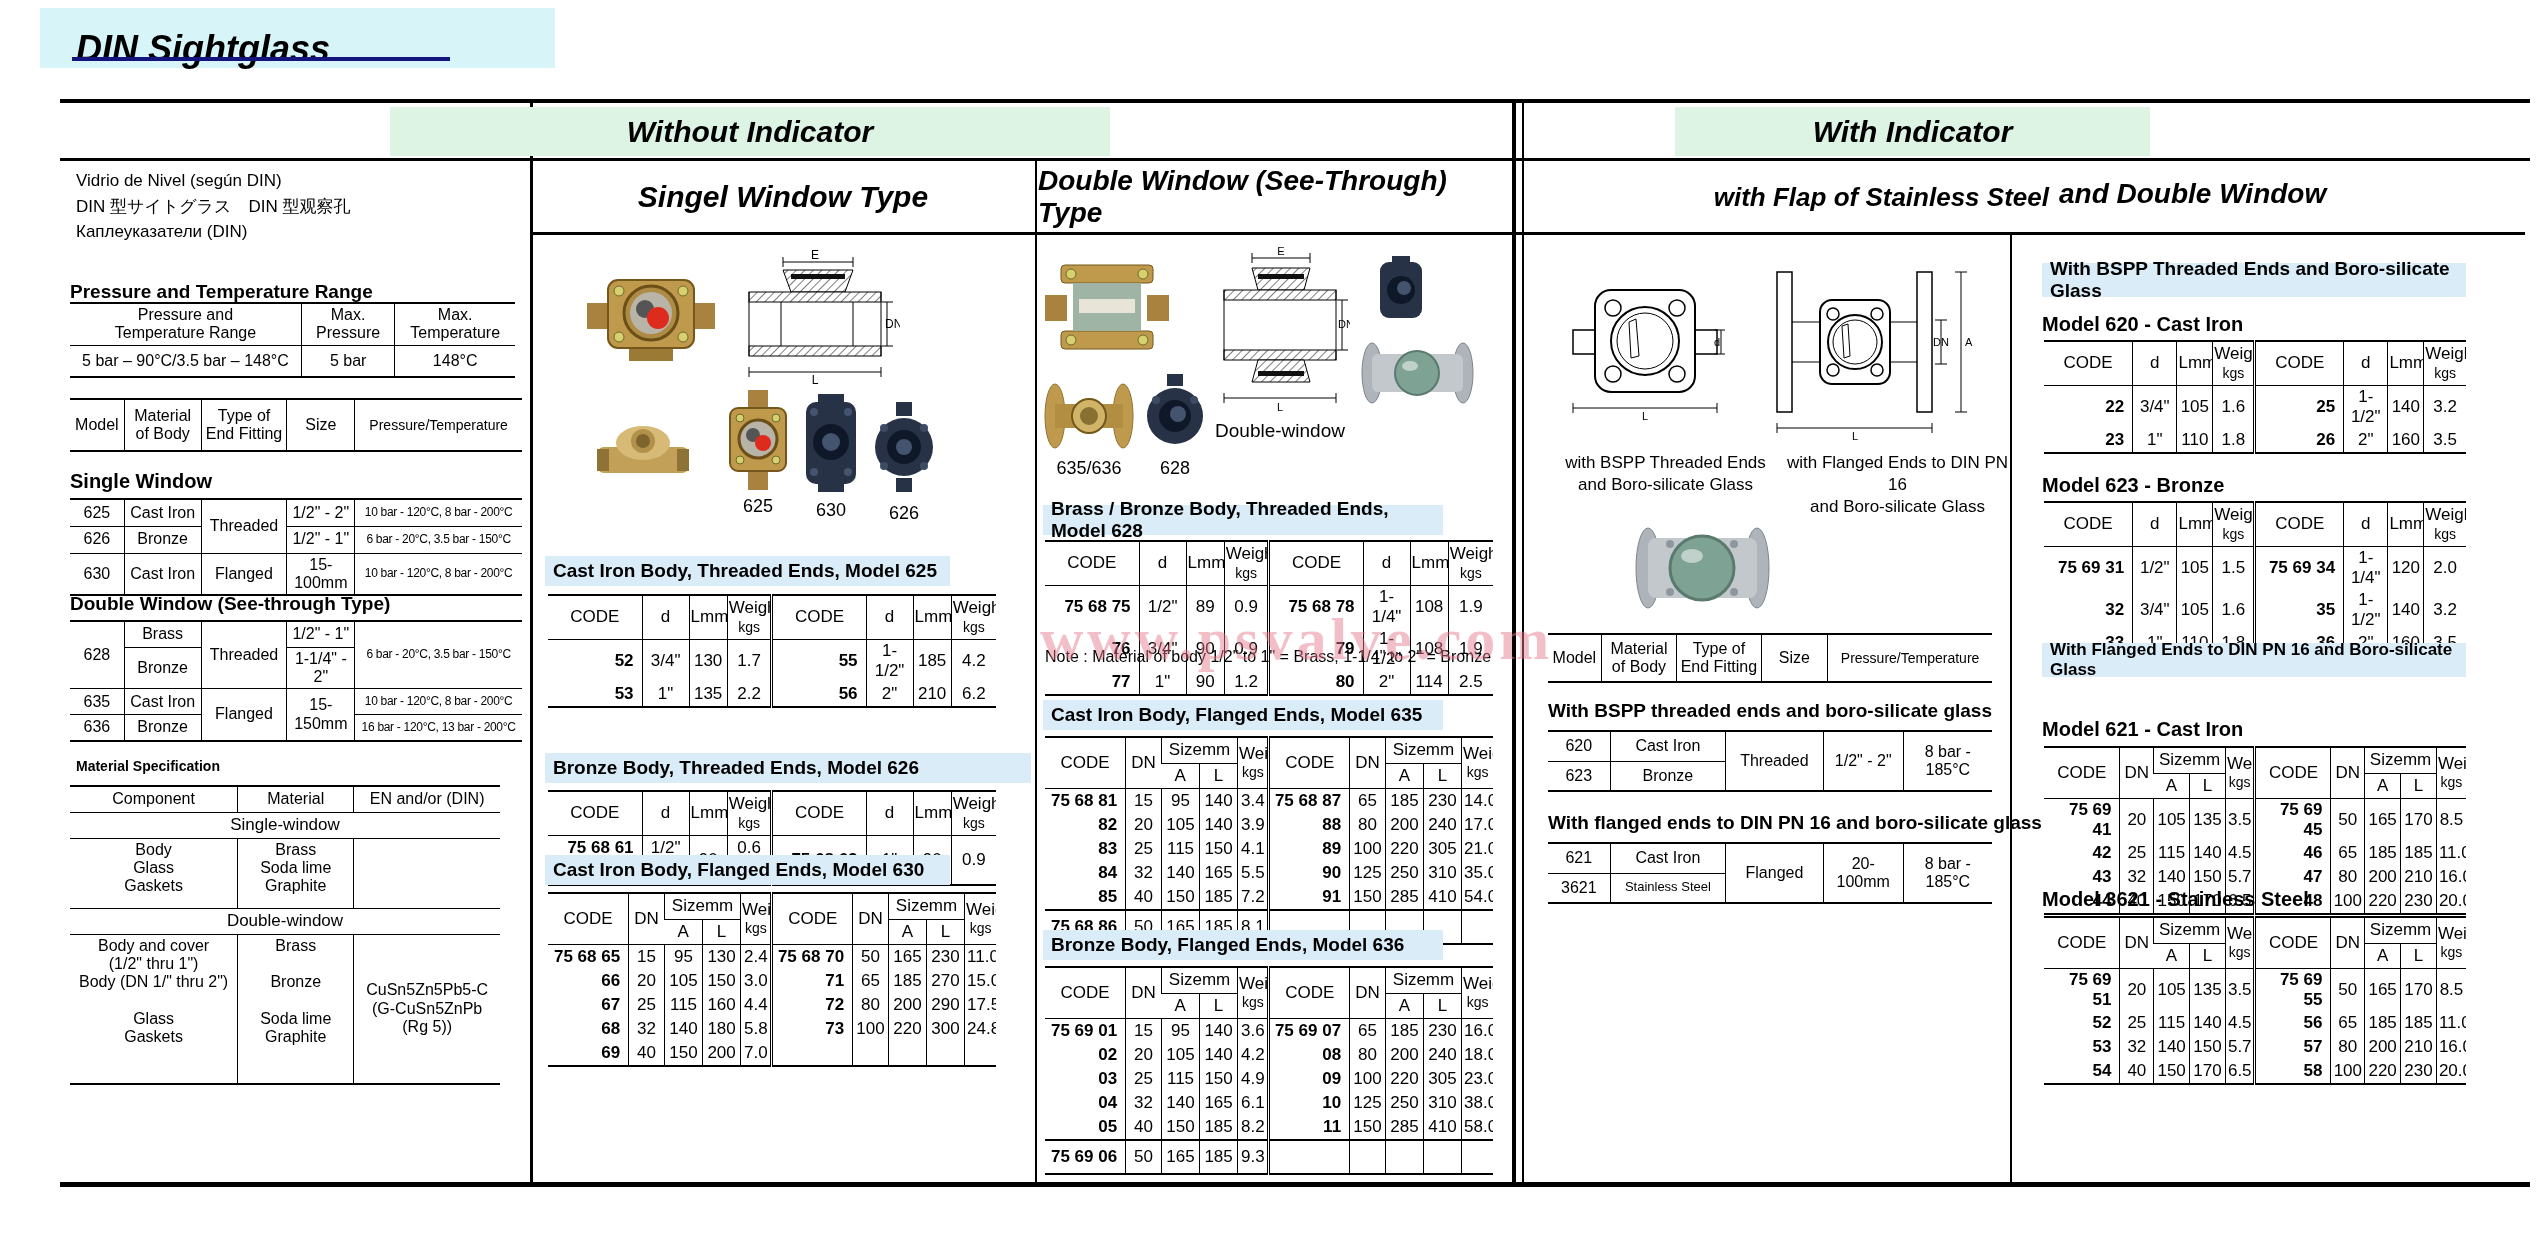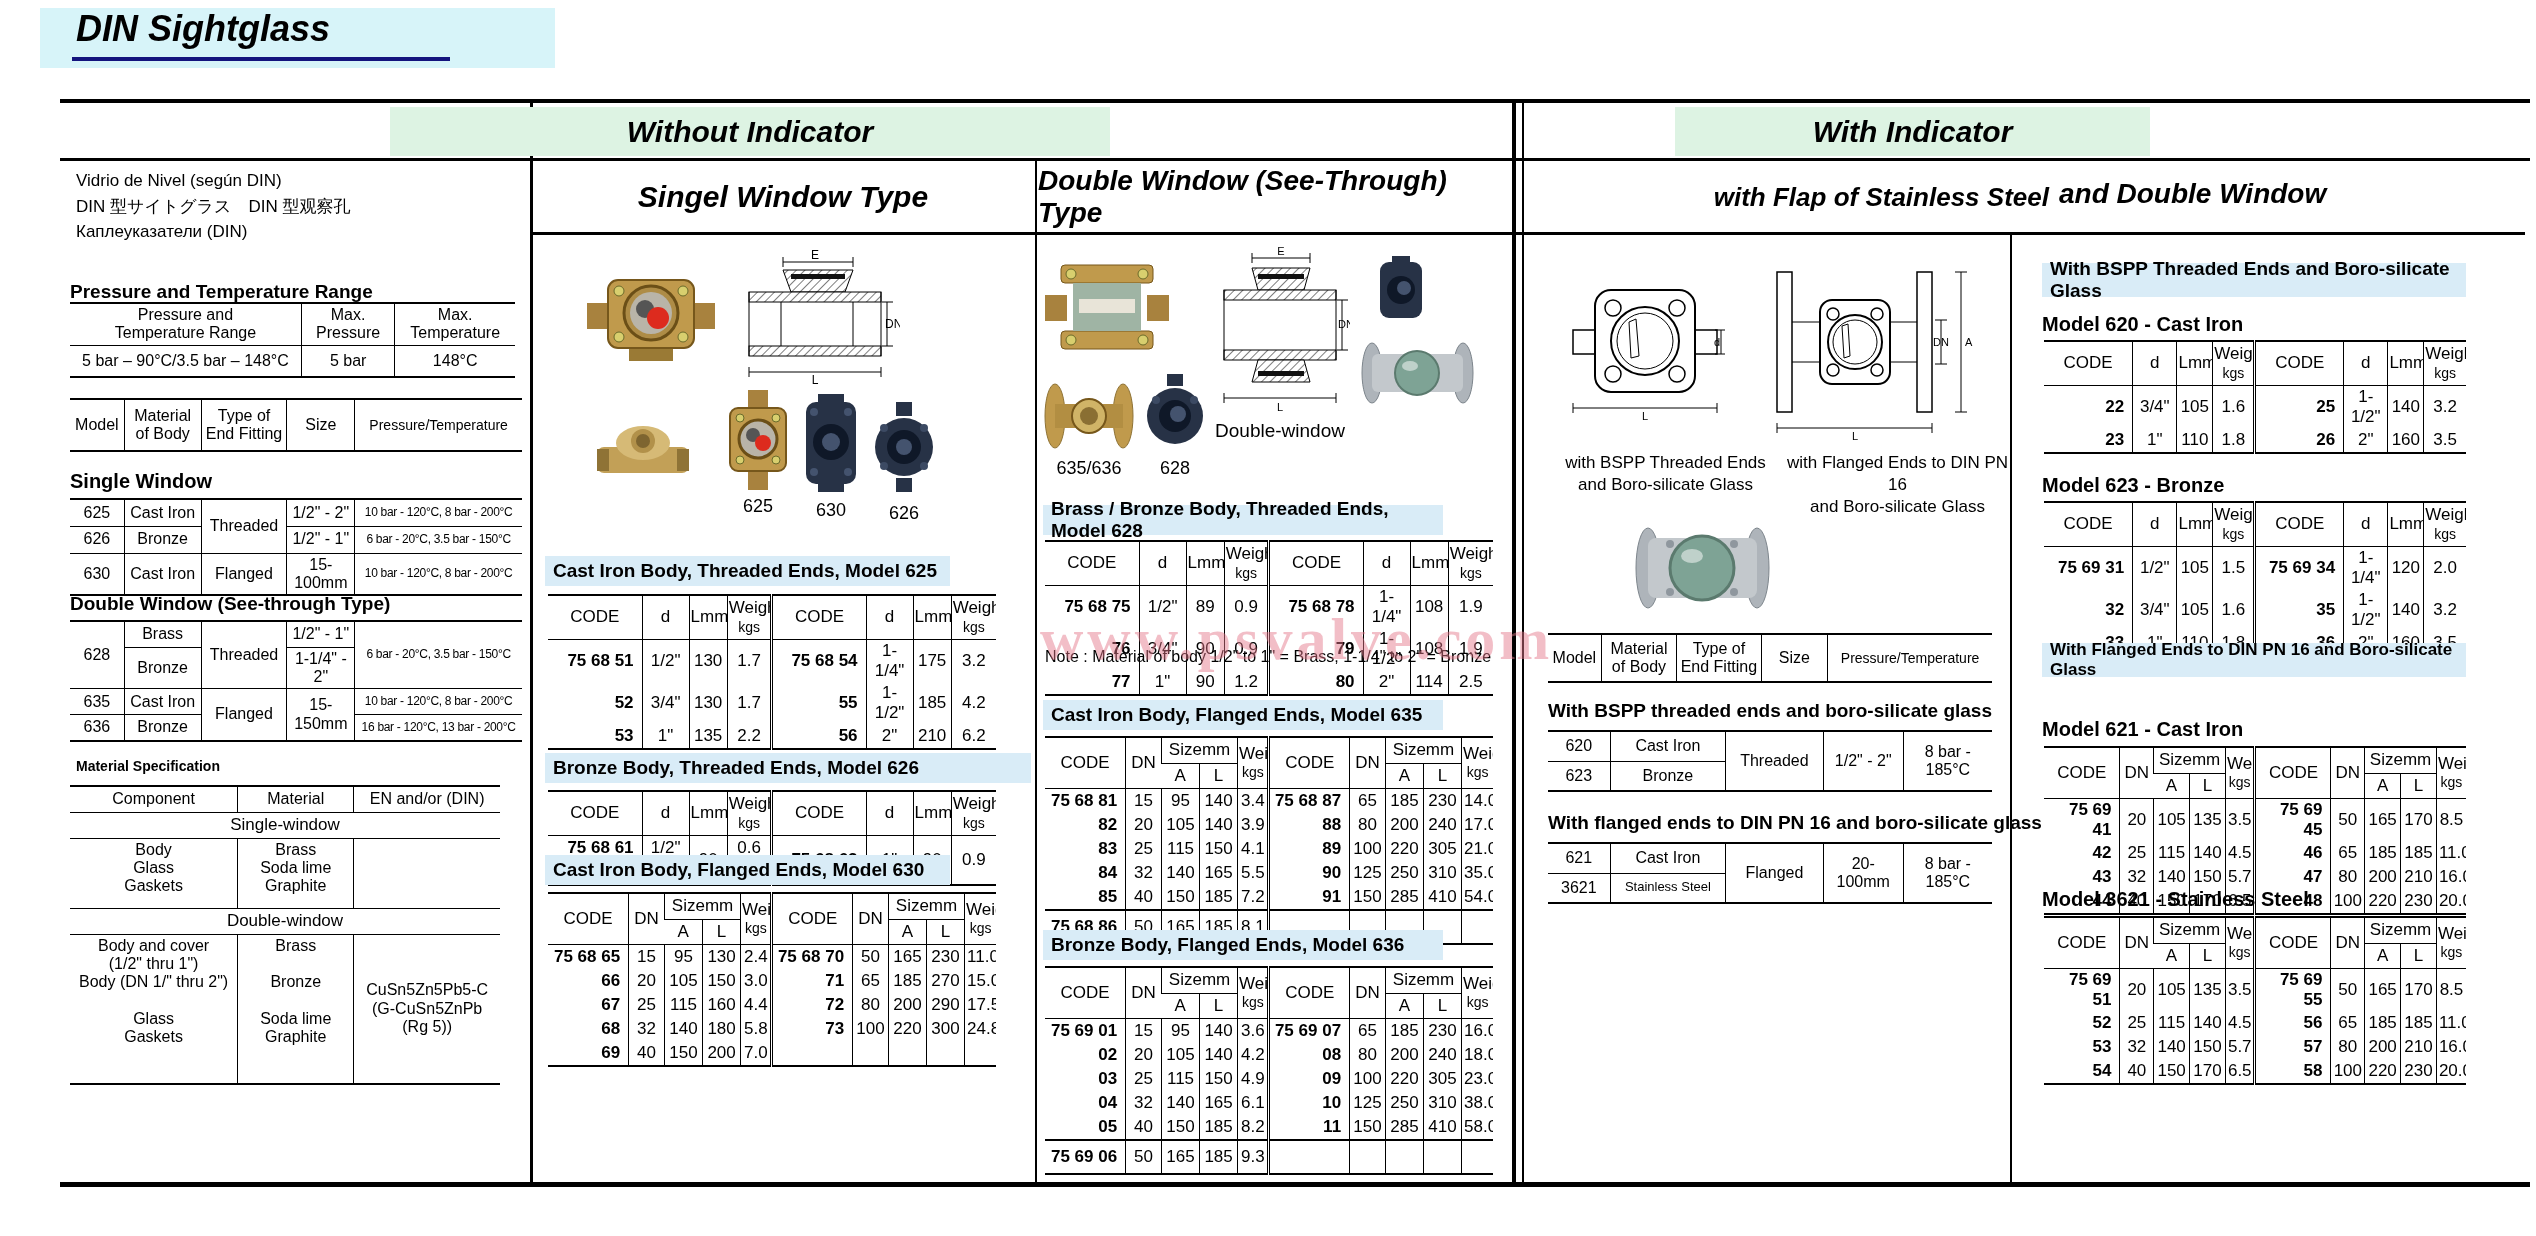--- a/index.html
+++ b/index.html
@@ -42,21 +42,21 @@
   .bandrow{font-weight:700;font-size:17px}
   .leftal{text-align:left;padding-left:8px}
   svg text{font-family:"Liberation Sans",sans-serif}
 </style>
 </head>
 <body>
 
 <div id="page">
 
   <div class="abs" style="left:40px;top:8px;width:515px;height:60px;background:#d7f4f9"></div>
-  <div class="abs" style="left:76px;top:8px;font-size:36px;font-style:italic;font-weight:700">DIN Sightglass</div>
+  <div class="abs" style="left:76px;top:28px;font-size:36px;font-style:italic;font-weight:700">DIN Sightglass</div>
   <div class="abs" style="left:72px;top:57px;width:378px;height:4px;background:#14147e"></div>
 
   <div class="hline" style="left:60px;top:99px;width:2470px;height:4px"></div>
   <div class="hline" style="left:60px;top:158px;width:2470px;height:3px"></div>
   <div class="hline" style="left:533px;top:232px;width:1992px;height:3px"></div>
   <div class="hline" style="left:60px;top:1182px;width:2470px;height:5px"></div>
   <div class="vline" style="left:530px;top:99px;width:3px;height:1086px"></div>
   <div class="vline" style="left:1035px;top:158px;width:2px;height:1027px"></div>
   <div class="vline" style="left:1512px;top:99px;width:4px;height:1086px"></div>
   <div class="vline" style="left:1522px;top:99px;width:2px;height:1086px"></div>
@@ -372,30 +372,20 @@
             <th>Lmm</th>
         <th><span>Weight</span><br><span class="kgs">kgs</span></th>
         <th>CODE</th>
             <th>d</th>
             <th>Lmm</th>
         <th><span>Weight</span><br><span class="kgs">kgs</span></th>
       </tr>
         </thead>
       <tbody>
           <tr>
-            <td>75 68 51</td>
-            <td>1/2"</td>
-            <td>130</td>
-            <td>1.7</td>
-            <td>75 68 54</td>
-            <td>1-1/4"</td>
-            <td>175</td>
-            <td>3.2</td>
-          </tr>
-          <tr>
             <td>52</td>
             <td>3/4"</td>
             <td>130</td>
             <td>1.7</td>
             <td>55</td>
             <td>1-1/2"</td>
             <td>185</td>
             <td>4.2</td>
           </tr>
           <tr>

